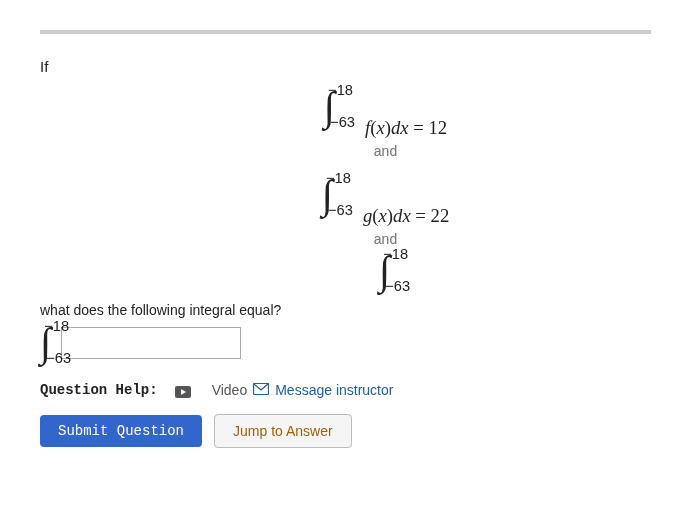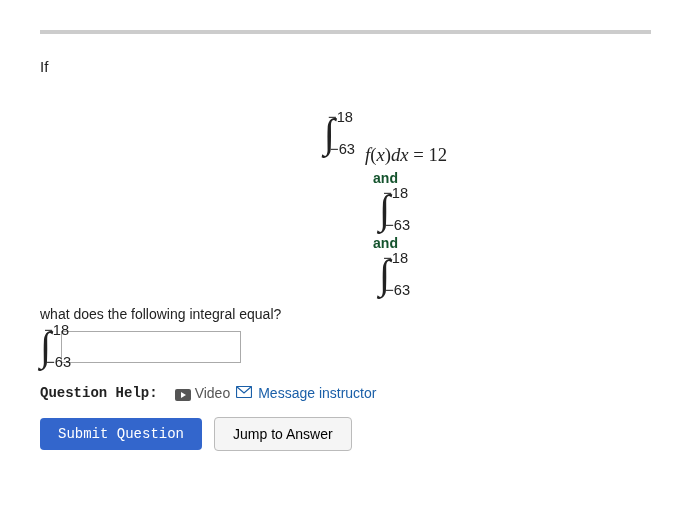--- a/index.html
+++ b/index.html
@@ -13,21 +13,21 @@
       padding: 30px 40px;
     }
     .top-border {
       width: 100%;
       height: 4px;
       background: #ccc;
       margin-bottom: 24px;
     }
     .if-label {
       font-size: 15px;
-      margin-bottom: 27px;
+      margin-bottom: 0;
     }
     .integrals-block {
       display: flex;
       flex-direction: column;
       align-items: center;
       margin-left: 80px;
       margin-bottom: 10px;
       gap: 4px;
     }
     .integral-row {
@@ -59,23 +59,22 @@
       font-family: Arial, sans-serif;
     }
     .integral-expr {
       font-family: 'Times New Roman', Times, serif;
       font-size: 1.1em;
       margin-left: 22px;
       margin-top: 42px;
     }
     .and-text {
       font-size: 14px;
-      color: #14532d;
+      color: #737373;
       text-align: left;
-      font-weight: bold;
     }
     .question-text {
       font-size: 14px;
       margin-top: 10px;
       margin-bottom: 5px;
     }
     .answer-integral-row {
       display: flex;
       align-items: center;
       gap: 4px;
@@ -126,21 +125,21 @@
       align-items: center;
       gap: 6px;
     }
     .help-bold {
       font-weight: bold;
       font-family: Liberation Mono, monospace;
     }
     .video-icon {
       display: inline-flex;
       align-items: center;
-      gap: 4px;
+      gap: 21px;
       color: #555;
       cursor: pointer;
       padding-left: 11px;
     }
     .message-link {
       color: #1a5fa8;
       text-decoration: none;
       cursor: pointer;
     }
     .buttons-row {
@@ -154,21 +153,21 @@
       border: none;
       padding: 8px 18px;
       font-size: 14px;
       border-radius: 4px;
       cursor: pointer;
       font-weight: normal;
       font-family: Liberation Mono, monospace;
     }
     .jump-btn {
       background: #f5f5f5;
-      color: #000000;
+      color: #a16207;
       border: 1px solid #bbb;
       padding: 8px 18px;
       font-size: 14px;
       border-radius: 4px;
       cursor: pointer;
     }
     .video-play-icon {
       display: inline-block;
       width: 16px;
       height: 12px;
@@ -200,20 +199,23 @@
     </span>
   </div>
 
   <div class="and-text">and</div>
 
   <div class="integral-row">
     <span class="integral-symbol">
       ∫
       <span class="upper">−18</span>
       <span class="lower">−63</span>
+    </span>
+    <span class="integral-expr">
+      <i>g</i>(<i>x</i>)<i>dx</i> = 22
     </span>
   </div>
 
   <div class="and-text">and</div>
 
   <div class="integral-row">
     <span class="integral-symbol">
       ∫
       <span class="upper">−18</span>
       <span class="lower">−63</span>

